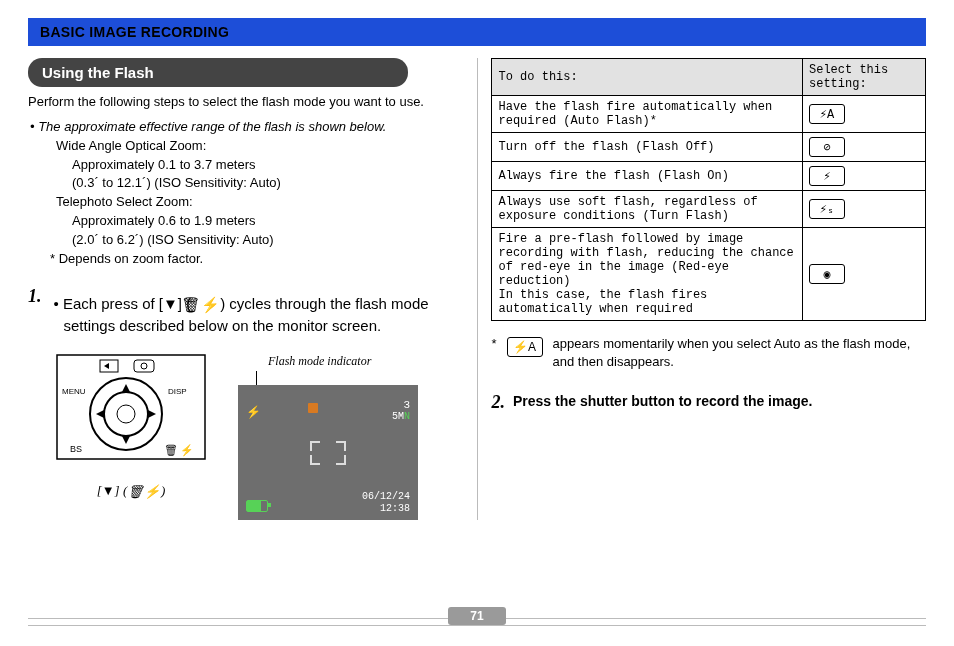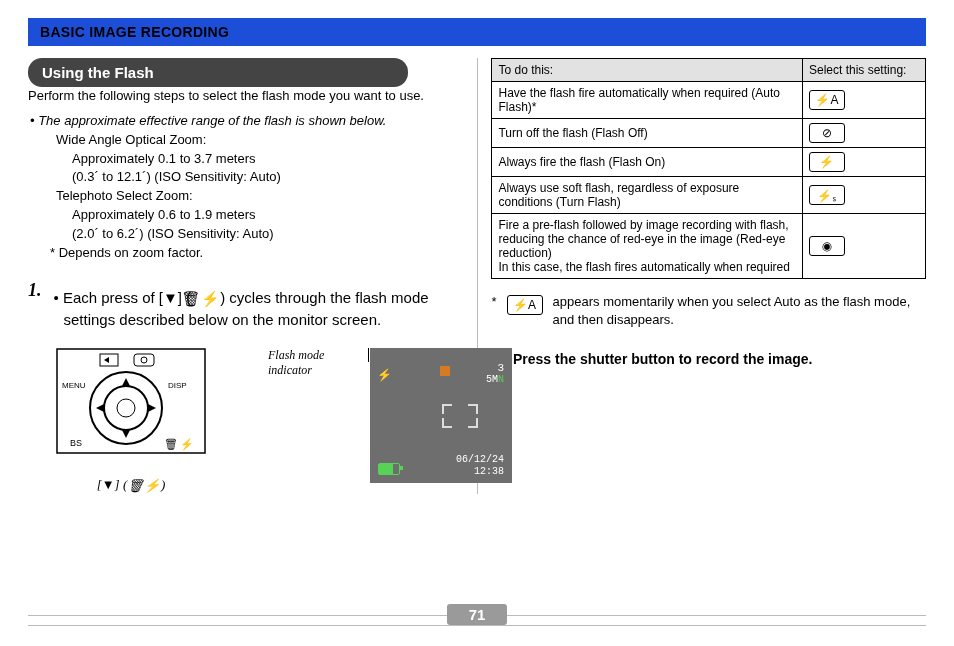--- a/index.html
+++ b/index.html
@@ -45,20 +45,21 @@
   .section-title {
     background: #444;
     color: #fff;
     font-weight: bold;
     padding: 6px 14px;
     border-radius: 14px;
     display: inline-block;
     min-width: 380px;
     box-sizing: border-box;
     font-size: 15px;
+    margin-bottom: 6px;
   }
   .body-text { line-height: 1.45; font-size: 13px; }
   .bullet { padding-left: 12px; text-indent: -10px; font-style: italic; }
   .sub1 { padding-left: 28px; }
   .sub2 { padding-left: 44px; }
   .step {
     display: flex;
     gap: 8px;
     margin-top: 18px;
     font-size: 14px;
@@ -89,21 +90,21 @@
   
   .camera-svg { width: 150px; height: 120px; }
   .camera-caption {
     margin-top: 6px;
     font-family: Georgia, "Times New Roman", serif;
     font-style: italic;
     font-size: 13px;
     text-align: center;
   }
   
-  .lcd-wrap { display: flex; flex-direction: row; }
+  .lcd-wrap { display: flex; flex-direction: column; }
   .lcd-caption {
     font-family: Georgia, "Times New Roman", serif;
     font-style: italic;
     font-size: 12px;
     margin-bottom: 2px;
     margin-left: 30px;
   }
   .lcd-arrow {
     width: 1px; height: 14px; border-left: 1px solid #000;
     margin-left: 18px;
@@ -131,20 +132,21 @@
   .lcd .batt::after { content:""; position:absolute; right:-4px; top:2px; width:3px; height:4px; background:#57d257; }
   .lcd .batt .fill { width: 70%; height: 100%; background: #57d257; }
   .lcd .date { position: absolute; bottom: 18px; right: 8px; font-family: "Courier New", monospace; font-size: 10px; }
   .lcd .time { position: absolute; bottom: 6px; right: 8px; font-family: "Courier New", monospace; font-size: 10px; }
 
   
   table.settings {
     border-collapse: collapse;
     width: 100%;
     font-size: 12px;
+    font-family: Liberation Mono, monospace;
   }
   table.settings th, table.settings td {
     border: 1px solid #000;
     padding: 4px 6px;
     vertical-align: middle;
     text-align: left;
   }
   table.settings th {
     background: #e2e2e2;
     font-weight: normal;
@@ -196,21 +198,21 @@
     justify-content: center;
     position: relative;
   }
   .page-num {
     background: #9a9a9a;
     color: #fff;
     font-weight: bold;
     padding: 2px 22px;
     border-radius: 3px;
     margin-top: -12px;
-    font-size: 15px;
+    font-size: 12px;
   }
   .page-footer .rule2 {
     border-top: 1px solid #bbb;
     margin-top: 0px;
   }
   .glyphs { display: inline-flex; align-items: center; gap: 2px; vertical-align: middle; }
 </style>
 </head>
 <body>
 

